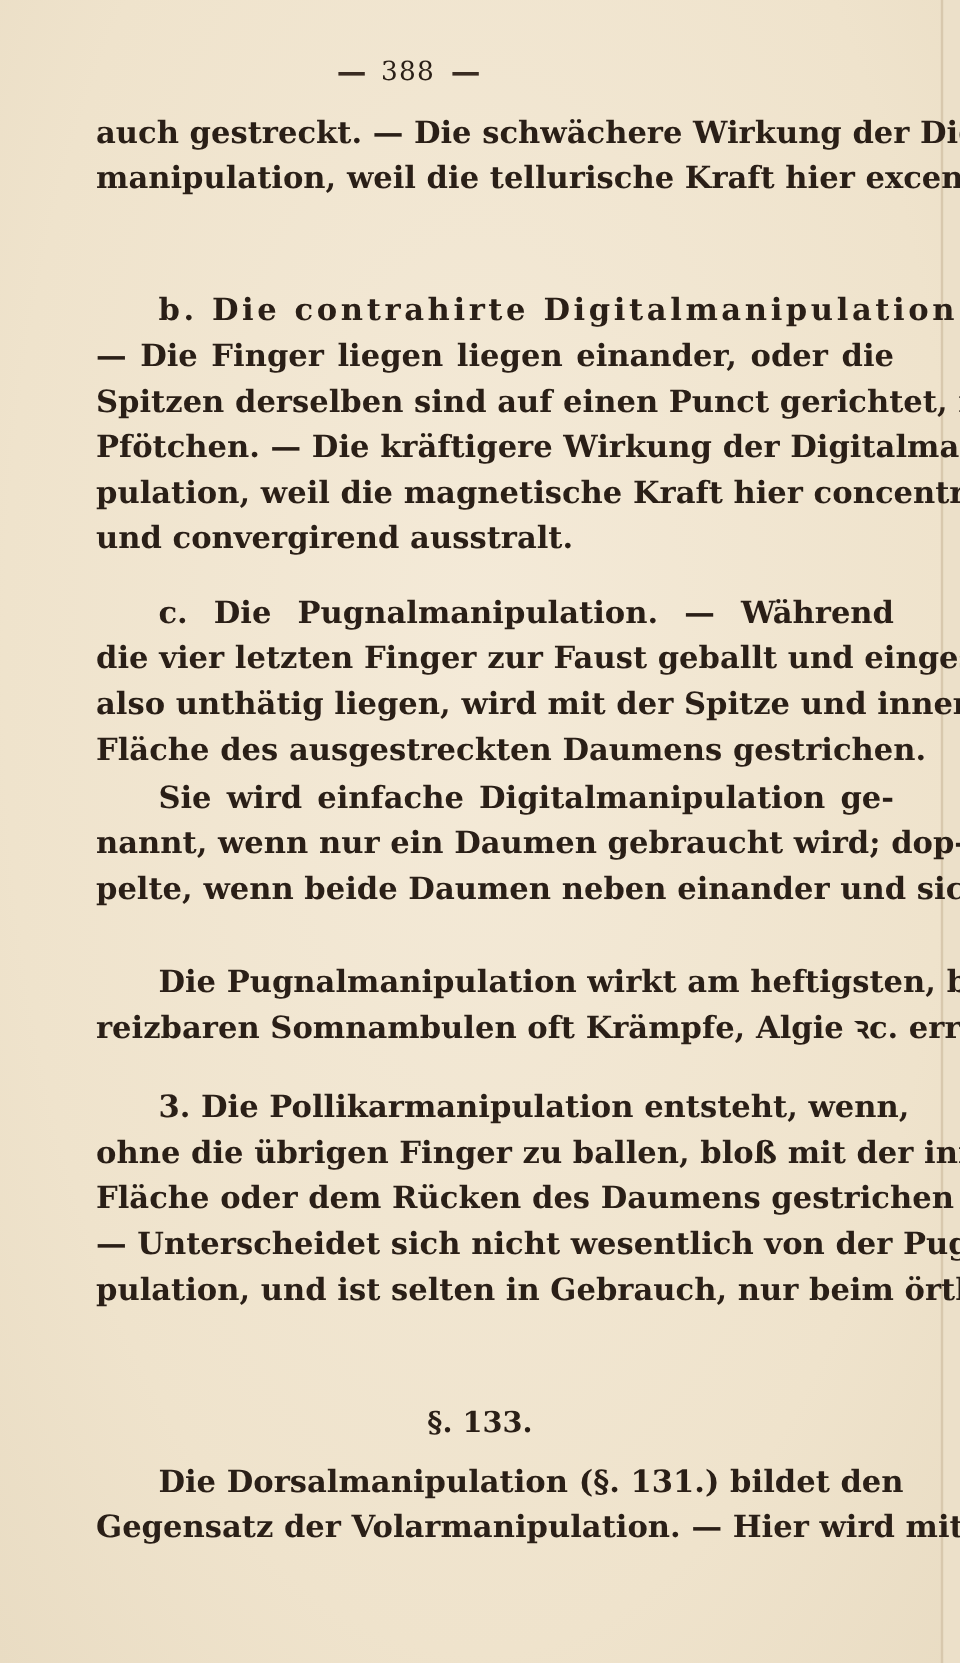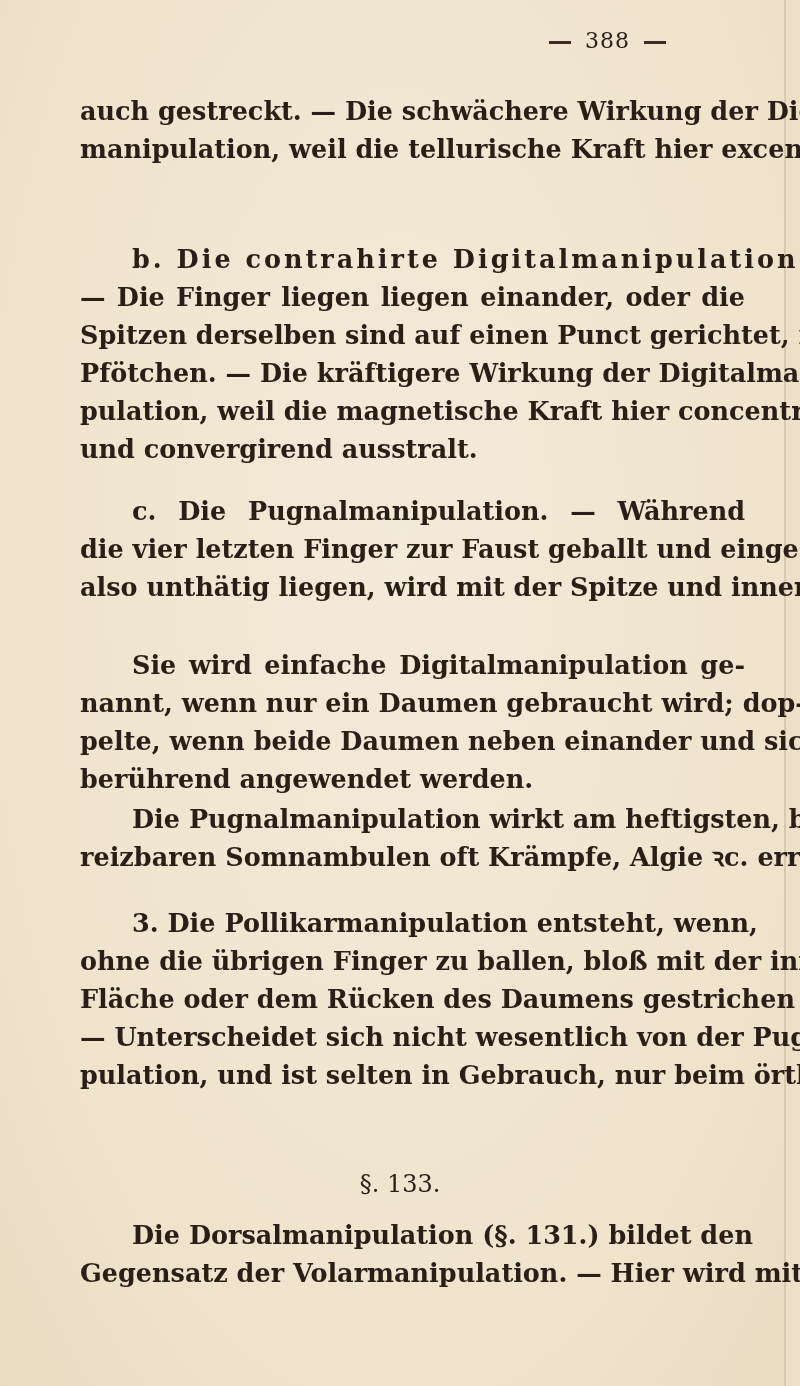--- a/index.html
+++ b/index.html
@@ -13,36 +13,36 @@
   }
   .page-edge {
     position: absolute; top: 0; right: 14px; width: 2px; height: 1386px;
     background: #d8c8ad;
   }
   .page-edge2 {
     position: absolute; top: 0; right: 0; width: 14px; height: 1386px;
     background: #ece0c9;
   }
   .header {
-    position: absolute; top: 28px; left: 0; width: 680px; text-align: right;
+    position: absolute; top: 48px; left: 0; width: 680px; text-align: center;
     font-size: 22px; letter-spacing: 1px;
   }
   .header .dash { display: inline-block; width: 22px; height: 3px; background: #3a2c22; vertical-align: middle; margin: 0 14px; }
   .text {
     position: absolute; left: 80px; width: 665px;
     font-size: 25.5px; line-height: 38px;
     text-align: justify; font-weight: bold;
   }
   .line { display: block; white-space: nowrap; text-align-last: justify; text-align: justify; }
   .line.last { text-align-last: left; }
   .indent { padding-left: 52px; }
   .spaced { letter-spacing: 3px; }
   .section {
     position: absolute; top: 1170px; left: 0; width: 800px; text-align: center;
-    font-size: 24px; font-weight: normal;
+    font-size: 24px; font-weight: bold;
   }
 </style>
 </head>
 <body>
 
 <div class="page-edge2"></div>
 <div class="page-edge"></div>
 
 <div class="header">
   <span class="dash"></span><span>388</span><span class="dash"></span>
@@ -59,27 +59,27 @@
   <span class="line">Spitzen derselben sind auf einen Punct gerichtet, in</span>
   <span class="line">Pfötchen. — Die kräftigere Wirkung der Digitalmani-</span>
   <span class="line">pulation, weil die magnetische Kraft hier concentrisch</span>
   <span class="line last">und convergirend ausstralt.</span>
 </div>
 
 <div class="text" style="top:492px">
   <span class="line indent">c. Die Pugnalmanipulation. — Während</span>
   <span class="line">die vier letzten Finger zur Faust geballt und eingeschlagen,</span>
   <span class="line">also unthätig liegen, wird mit der Spitze und innern</span>
+  <span class="line last">Fläche des ausgestreckten Daumens gestrichen.</span>
 </div>
 
 <div class="text" style="top:646px">
   <span class="line indent">Sie wird einfache Digitalmanipulation ge-</span>
   <span class="line">nannt, wenn nur ein Daumen gebraucht wird; dop-</span>
   <span class="line">pelte, wenn beide Daumen neben einander und sich</span>
-  <span class="line last">berührend angewendet werden.</span>
 </div>
 
 <div class="text" style="top:800px">
   <span class="line indent">Die Pugnalmanipulation wirkt am heftigsten, bei</span>
   <span class="line last">reizbaren Somnambulen oft Krämpfe, Algie ꝛc. erregend.</span>
 </div>
 
 <div class="text" style="top:904px">
   <span class="line indent">3. Die Pollikarmanipulation entsteht, wenn,</span>
   <span class="line">ohne die übrigen Finger zu ballen, bloß mit der innern</span>

